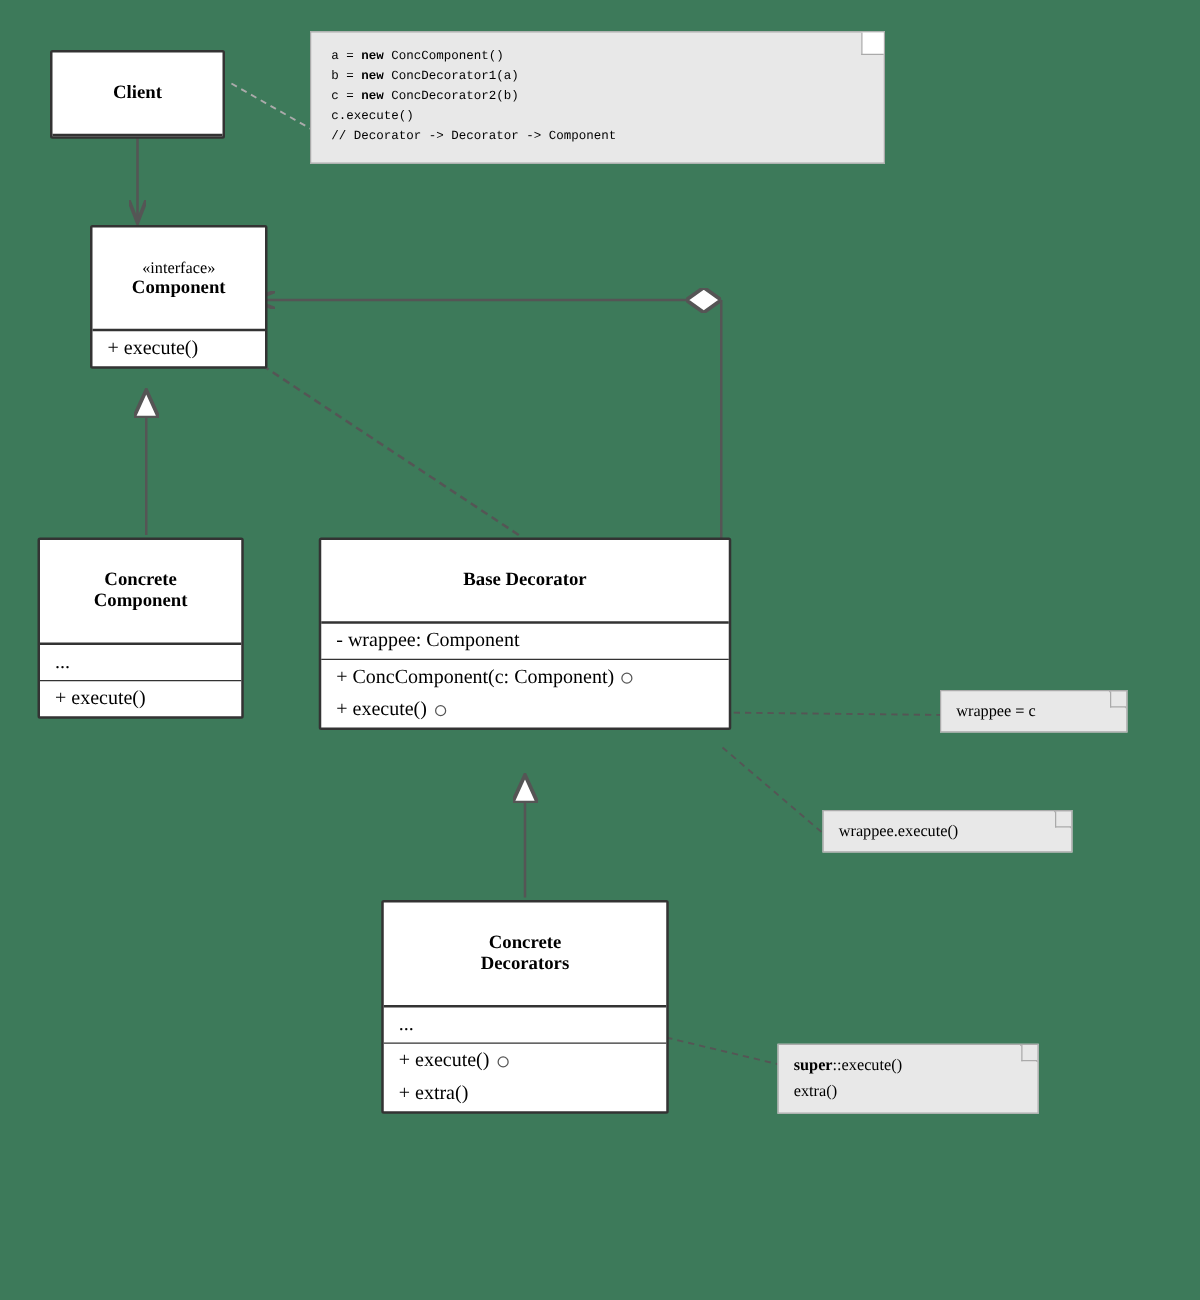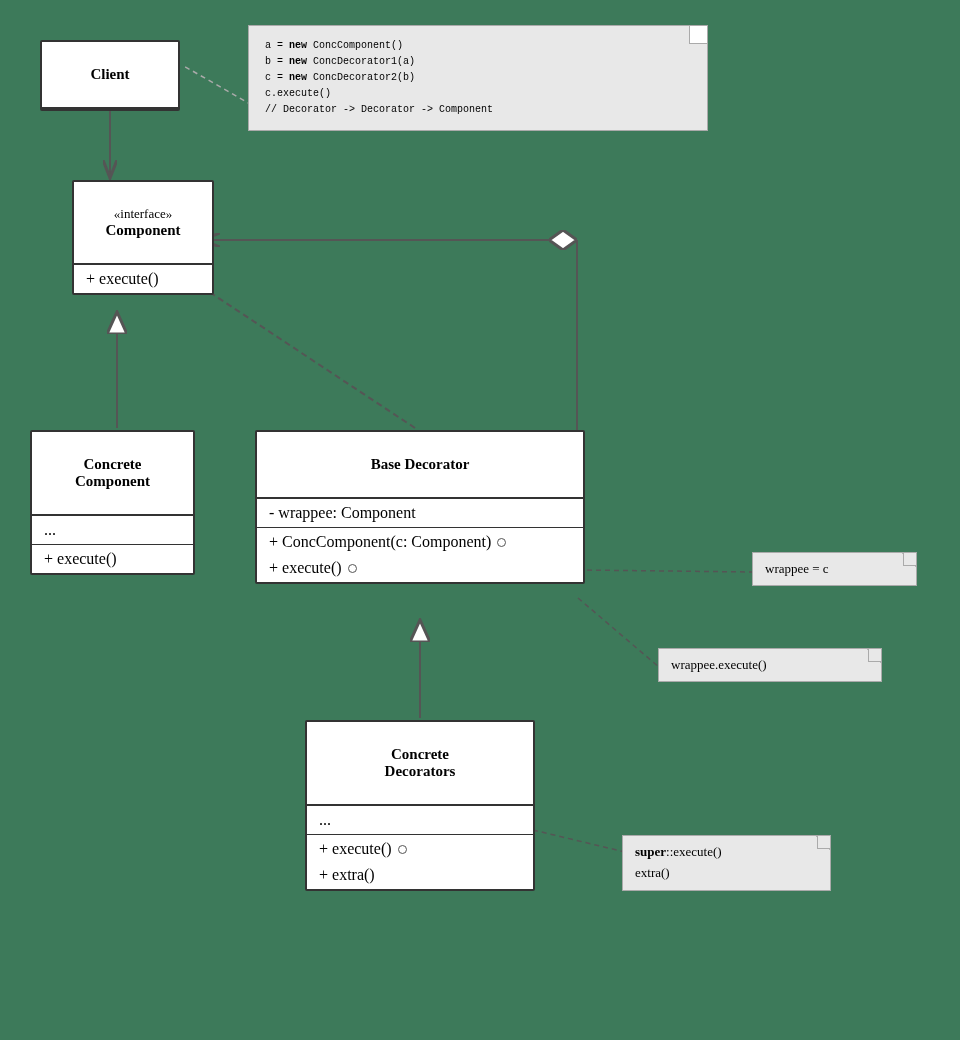--- a/index.html
+++ b/index.html
@@ -240,26 +240,26 @@
       c = <span class="bold">new</span> ConcDecorator2(b)
     </div>
     <div class="mono">
       c.execute()
     </div>
     <div class="mono" style="color:#000000;">
       // Decorator -&gt; Decorator -&gt; Component
     </div>
   </div>
 
-  <div class="note-label" style="top:552px; left:752px; width:165px;">
+  <div class="note-label" style="top:552px; left:752px; width:150px;">
     <div class="corner"></div>
     <span>wrappee = c</span>
   </div>
 
-  <div class="note-label" style="top:648px; left:658px; width:224px;">
+  <div class="note-label" style="top:648px; left:658px; width:200px;">
     <div class="corner"></div>
     <span>wrappee.execute()</span>
   </div>
 
   <div class="note-label" style="top:835px; left:622px; width:209px; line-height:1.6;">
     <div class="corner"></div>
     <div>
       <span class="bold">super</span>::execute()
     </div>
     <div>extra()</div>

